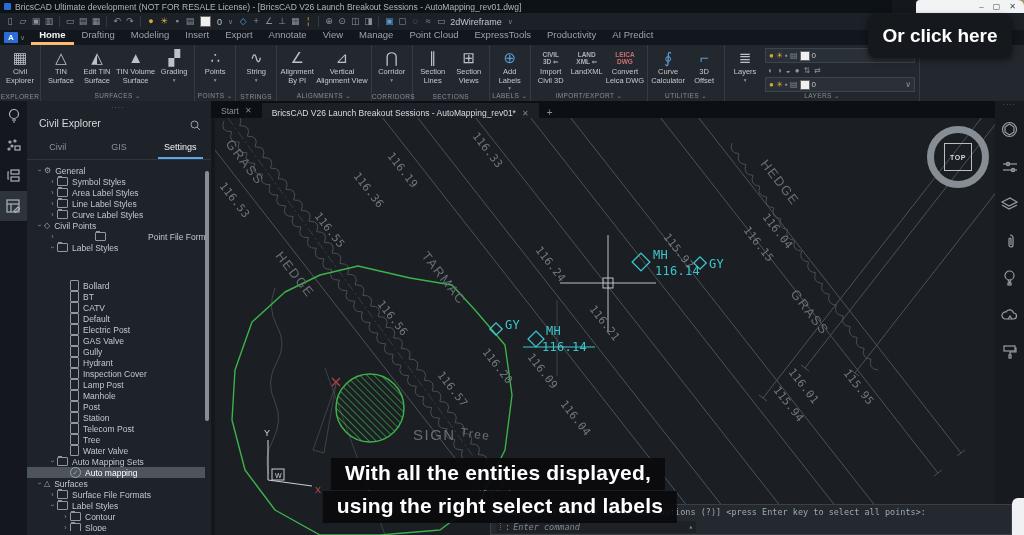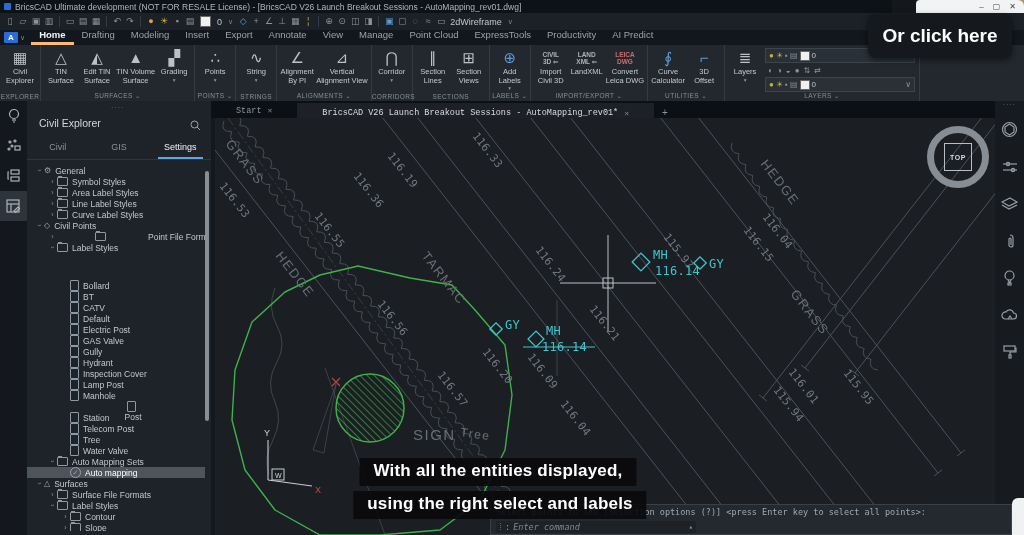--- a/index.html
+++ b/index.html
@@ -83,40 +83,40 @@
   .ti-folder::before{content:"";position:absolute;left:0;top:-2px;width:4px;height:1px;
     background:#8f99a3;}
   .ti-file{width:7px;height:9px;border:1px solid #8f99a3;border-radius:1px;}
   .ti-check{width:9px;height:9px;border:1px solid #9aa4ae;border-radius:50%;font-size:7px;
     line-height:9px;}
   #treescroll{position:absolute;right:2px;top:70px;width:4px;height:250px;background:#9aa1a8;
     border-radius:2px;opacity:.85;}
   
   #tabbar{position:absolute;left:211px;top:101px;width:813px;height:17px;background:#0c1015;
     display:flex;align-items:flex-end;font-size:8.5px;}
-  .dtab{height:15px;display:flex;align-items:center;gap:6px;padding:0 25px;color:#8a929a;font-family:Liberation Mono, monospace;}
+  .dtab{height:15px;display:flex;align-items:center;gap:6px;padding:0 10px;color:#8a929a;}
   .dtab.active{background:#1d2127;color:#d9dde1;align-items:flex-end;}
   .dtab .x{color:#7d858d;font-size:8px;}
   #newtab{color:#8a929a;padding:0 8px;font-size:10px;}
   
   #canvas{position:absolute;left:215px;top:118px;width:780px;height:417px;background:#1b1e22;}
   #canvas svg{position:absolute;left:0;top:0;}
   #viewcube{position:absolute;left:712px;top:8px;width:62px;height:62px;border-radius:50%;
     border:7px solid #878d94;box-sizing:border-box;display:flex;align-items:center;
     justify-content:center;}
   #viewcube .face{width:26px;height:26px;border:1px solid #b8bec3;display:flex;align-items:center;
     justify-content:center;font-size:7px;font-weight:bold;color:#d5dae0;letter-spacing:.5px;}
   
   #rightstrip{position:absolute;left:995px;top:101px;width:29px;height:434px;background:#171b20;}
   #rightstrip .dots{text-align:center;color:#5a6168;font-size:7px;letter-spacing:1px;height:10px;}
   .ricon2{width:29px;height:37px;display:flex;align-items:center;justify-content:center;}
   .ricon2 svg{stroke:#969ea6;fill:none;stroke-width:1.2;}
   
   .caption{position:absolute;transform:translateX(-50%);background:rgba(10,10,13,.92);
-    color:#fff;font-size:17px;font-weight:bold;padding:3px 14px 5px 14px;white-space:nowrap;
+    color:#fff;font-size:21px;font-weight:bold;padding:3px 14px 5px 14px;white-space:nowrap;
     z-index:40;letter-spacing:.2px;}
   
   #cmdbar{position:absolute;left:490px;top:504px;width:522px;height:31px;background:#24292f;
     border:1px solid #3a4046;box-sizing:border-box;z-index:30;}
   #cmdhistory{position:absolute;left:5px;right:4px;top:2px;height:11px;overflow:hidden;
     font-family:"DejaVu Sans Mono","Liberation Mono",monospace;font-size:8.5px;color:#a0a8b0;
     white-space:nowrap;}
   #cmdinput{position:absolute;left:5px;top:16px;width:200px;height:12px;background:#1e2227;
     display:flex;align-items:center;font-size:8.5px;color:#8f969e;
     font-family:"DejaVu Sans Mono","Liberation Mono",monospace;}
@@ -508,21 +508,21 @@
         <div class="trow" style="padding-left: 34px;">
           <span class="chev"></span>
           <span class="ti ti-file"></span>
           <span class="tl">Lamp Post</span>
         </div>
         <div class="trow" style="padding-left: 34px;">
           <span class="chev"></span>
           <span class="ti ti-file"></span>
           <span class="tl">Manhole</span>
         </div>
-        <div class="trow" style="padding-left: 34px; flex-direction: column;">
+        <div class="trow" style="padding-left: 34px;">
           <span class="chev"></span>
           <span class="ti ti-file"></span>
           <span class="tl">Post</span>
         </div>
         <div class="trow" style="padding-left: 34px;">
           <span class="chev"></span>
           <span class="ti ti-file"></span>
           <span class="tl">Station</span>
         </div>
         <div class="trow" style="padding-left: 34px;">

